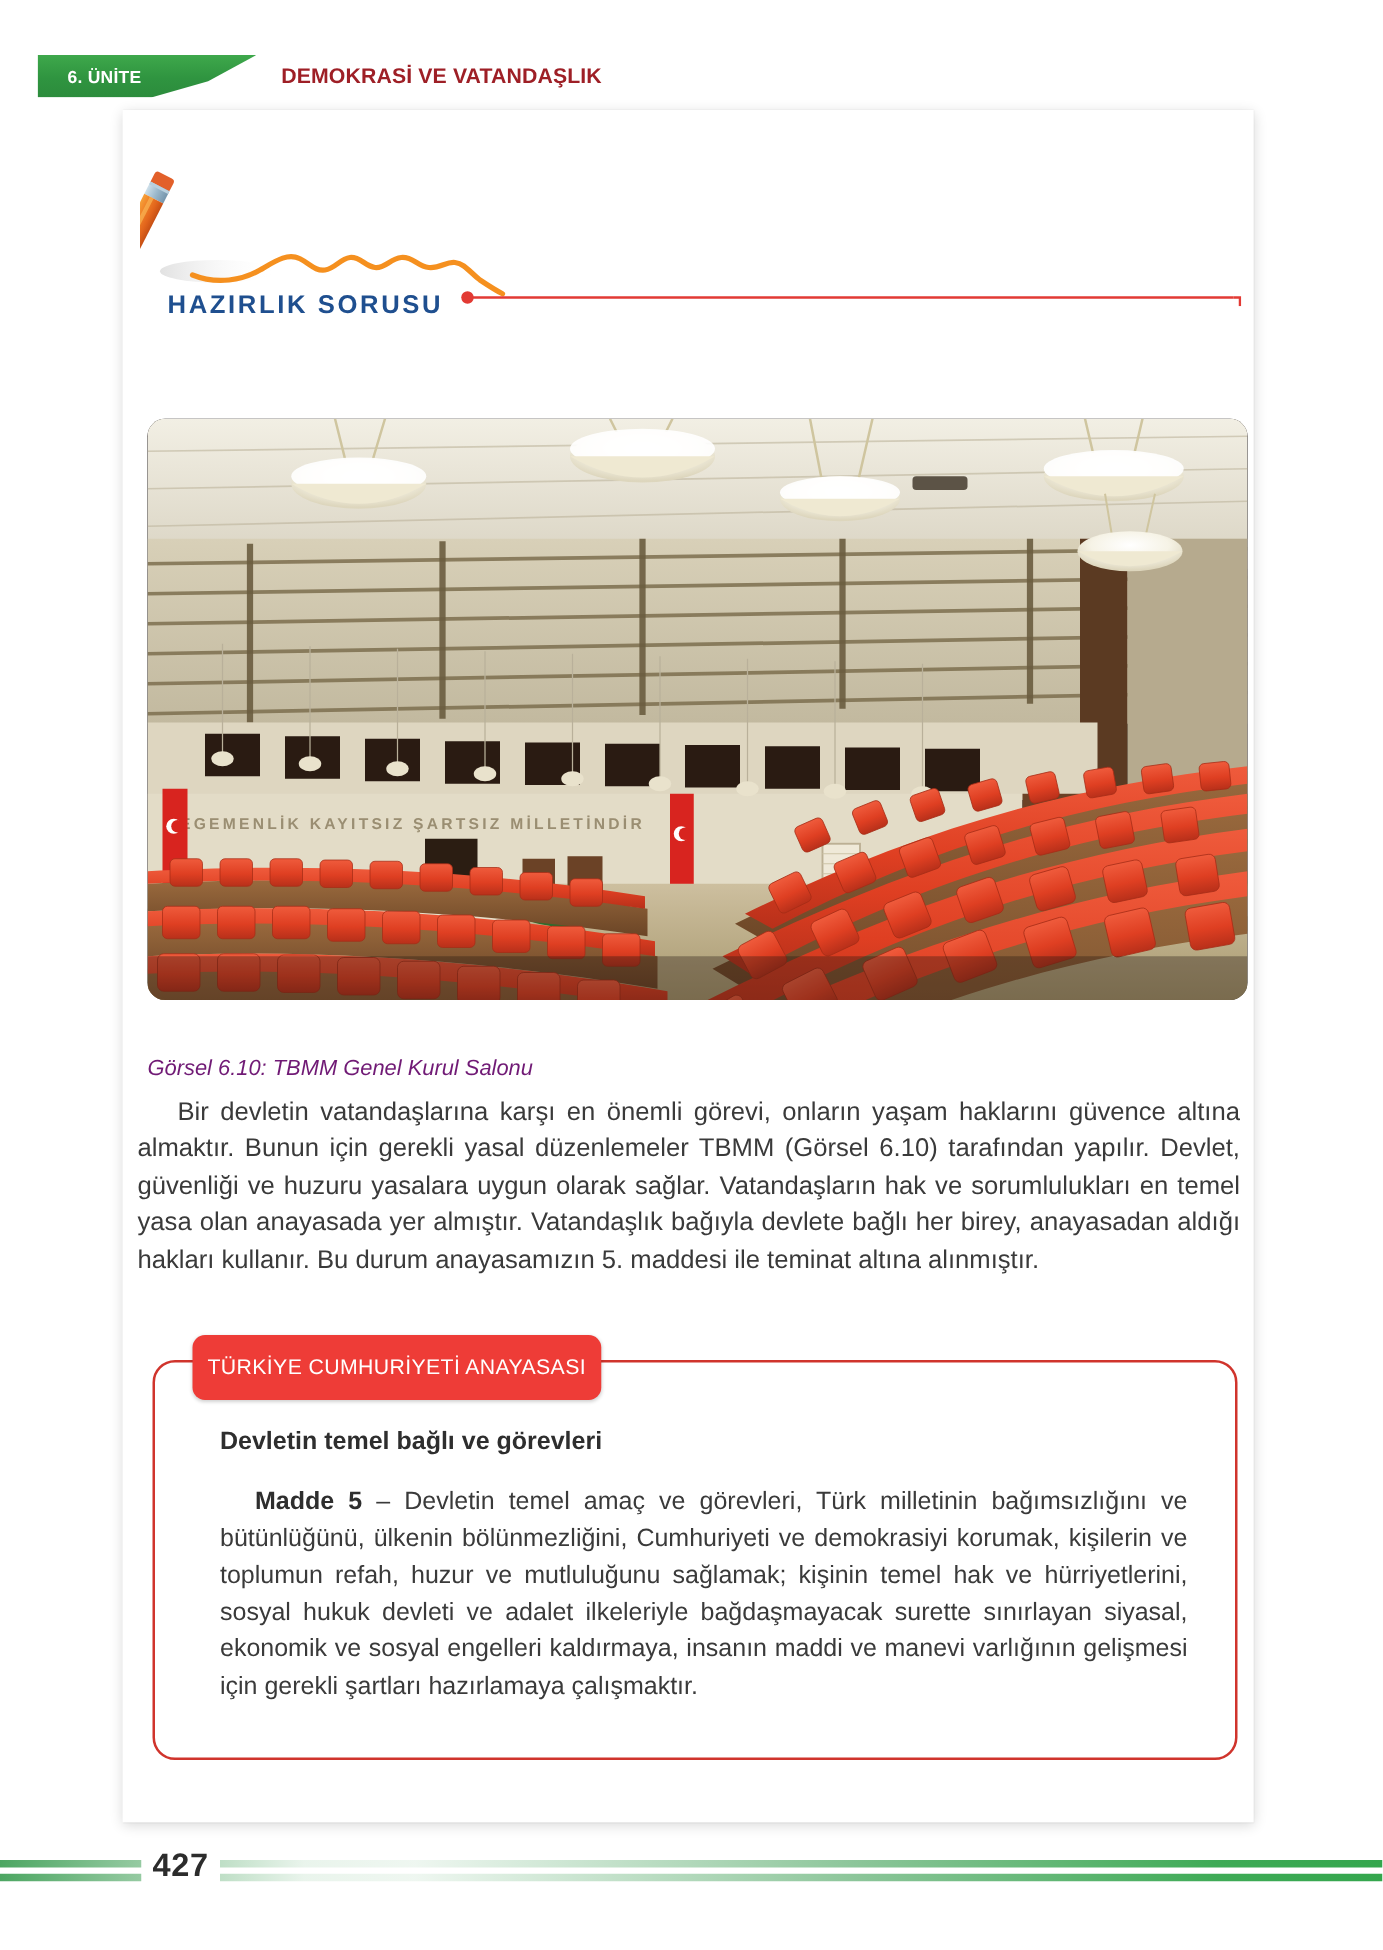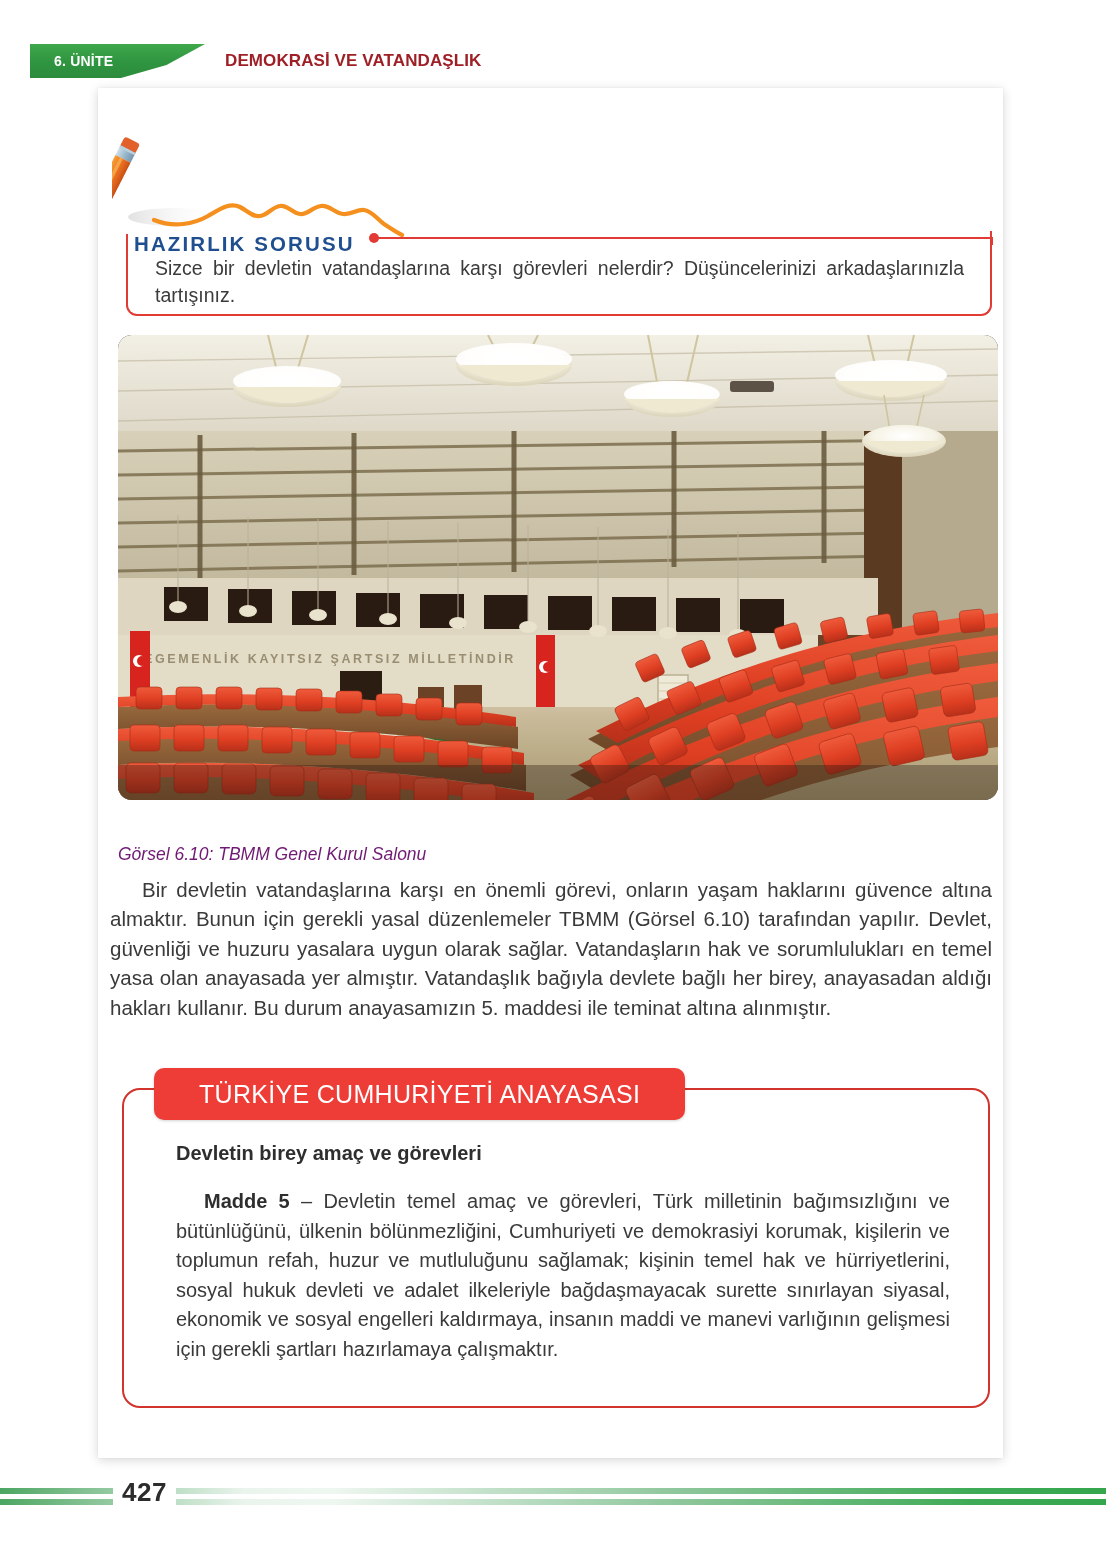--- a/index.html
+++ b/index.html
@@ -189,27 +189,27 @@
     height: 320px;
     border: 2px solid #d0342c;
     border-radius: 18px;
     padding: 52px 38px 0 52px;
   }
   .const-tab {
     position: absolute;
     left: 56px;
     top: 980px;
     height: 52px;
-    padding: 0 45px;
+    padding: 0 12px;
     display: flex;
     align-items: center;
     background: #ee3c37;
     border-radius: 10px;
     color: #ffffff;
-    font-size: 25px;
+    font-size: 17px;
     letter-spacing: .3px;
     white-space: nowrap;
     z-index: 3;
     box-shadow: 0 1px 3px rgba(0,0,0,.18);
   }
   .const-heading {
     color: #2e2e2e;
     font-size: 20px;
     font-weight: bold;
     margin-bottom: 22px;
@@ -317,23 +317,20 @@
       </svg>
       <div class="prep-label">HAZIRLIK SORUSU</div>
     </div>
 
     <svg class="prep-connector" width="625" height="14" viewBox="0 0 625 14">
       <line x1="6" y1="7" x2="619" y2="7" stroke="#e23a34" stroke-width="2"></line>
       <circle cx="6" cy="7" r="5" fill="#e23a34"></circle>
       <path d="M 619 7 L 624 7 L 624 14" fill="none" stroke="#e23a34" stroke-width="2"></path>
     </svg>
 
-    <div class="question-box">
-      <div class="question-text">Sizce bir devletin vatandaşlarına karşı görevleri nelerdir? Düşüncelerinizi arkadaşlarınızla tartışınız.</div>
-    </div>
 
     <div class="photo-frame">
       <svg class="photo" width="880" height="465" viewBox="0 0 880 465" preserveAspectRatio="none">
         <defs>
           <linearGradient id="ceil" x1="0" y1="0" x2="0" y2="1">
             <stop offset="0%" stop-color="#f2efe4"></stop>
             <stop offset="100%" stop-color="#d9d3c2"></stop>
           </linearGradient>
           <linearGradient id="wallg" x1="0" y1="0" x2="0" y2="1">
             <stop offset="0%" stop-color="#d8d0b8"></stop>
@@ -660,21 +657,21 @@
     </div>
 
     <div class="caption">
       <span class="caption-alt">Görsel 6.10: TBMM Genel Kurul Salonu</span>
     </div>
 
     <div class="body-par">Bir devletin vatandaşlarına karşı en önemli görevi, onların yaşam haklarını güvence altına almaktır. Bunun için gerekli yasal düzenlemeler TBMM (Görsel 6.10) tarafından yapılır. Devlet, güvenliği ve huzuru yasalara uygun olarak sağlar. Vatandaşların hak ve sorumlulukları en temel yasa olan anayasada yer almıştır. Vatandaşlık bağıyla devlete bağlı her birey, anayasadan aldığı hakları kullanır. Bu durum anayasamızın 5. maddesi ile teminat altına alınmıştır.</div>
 
     <div class="const-tab">TÜRKİYE CUMHURİYETİ ANAYASASI</div>
     <div class="const-box">
-      <div class="const-heading">Devletin birey amaç ve görevleri</div>
+      <div class="const-heading">Devletin temel bağlı ve görevleri</div>
       <div class="const-body"><b>Madde 5</b><span> – Devletin temel amaç ve görevleri, Türk milletinin bağımsızlığını ve bütünlüğünü, ülkenin bölünmezliğini, Cumhuriyeti ve demokrasiyi korumak, kişilerin ve toplumun refah, huzur ve mutluluğunu sağlamak; kişinin temel hak ve hürriyetlerini, sosyal hukuk devleti ve adalet ilkeleriyle bağdaşmayacak surette sınırlayan siyasal, ekonomik ve sosyal engelleri kaldırmaya, insanın maddi ve manevi varlığının gelişmesi için gerekli şartları hazırlamaya çalışmaktır.</span></div>
     </div>
 
   </div>
 
   <div class="footer">
     <div class="rule r1"></div>
     <div class="rule r2"></div>
     <div class="page-num">427</div>
   </div>

